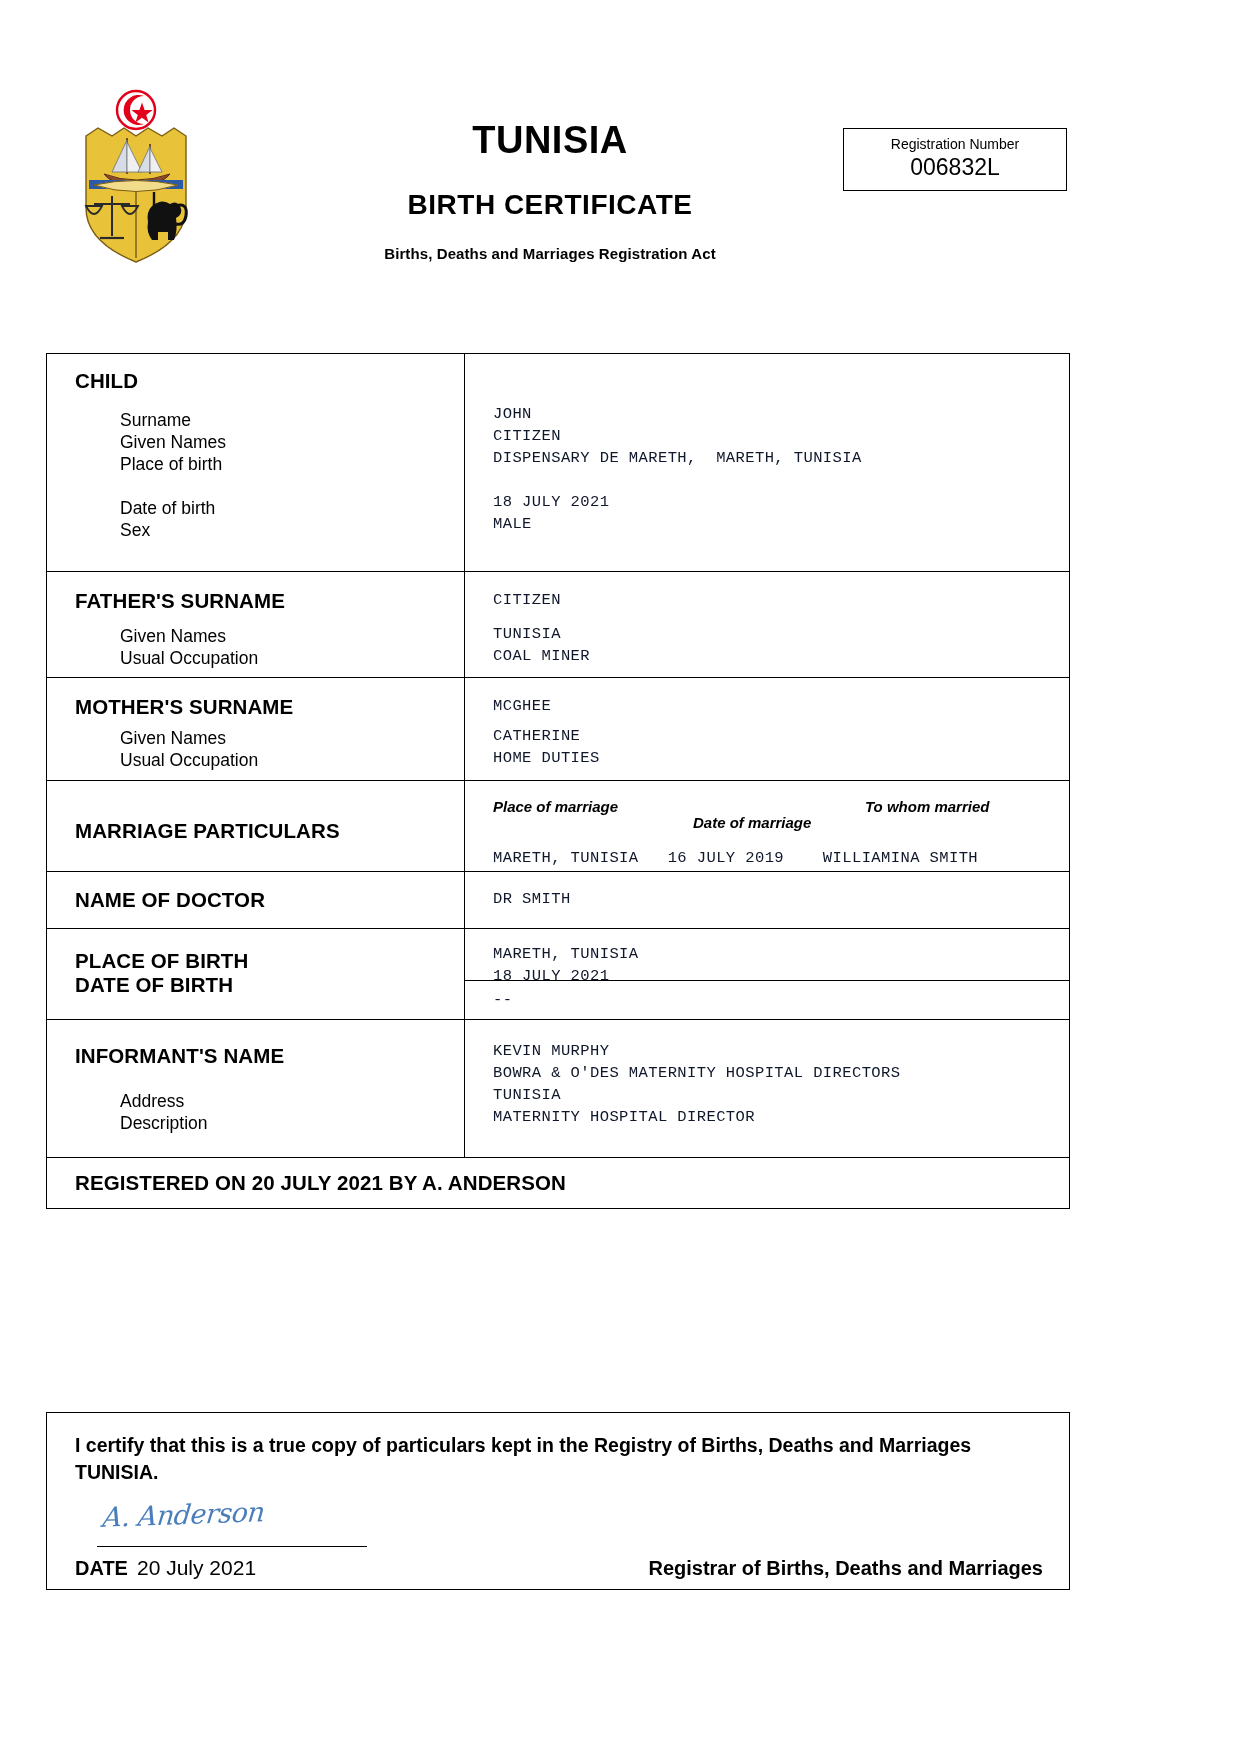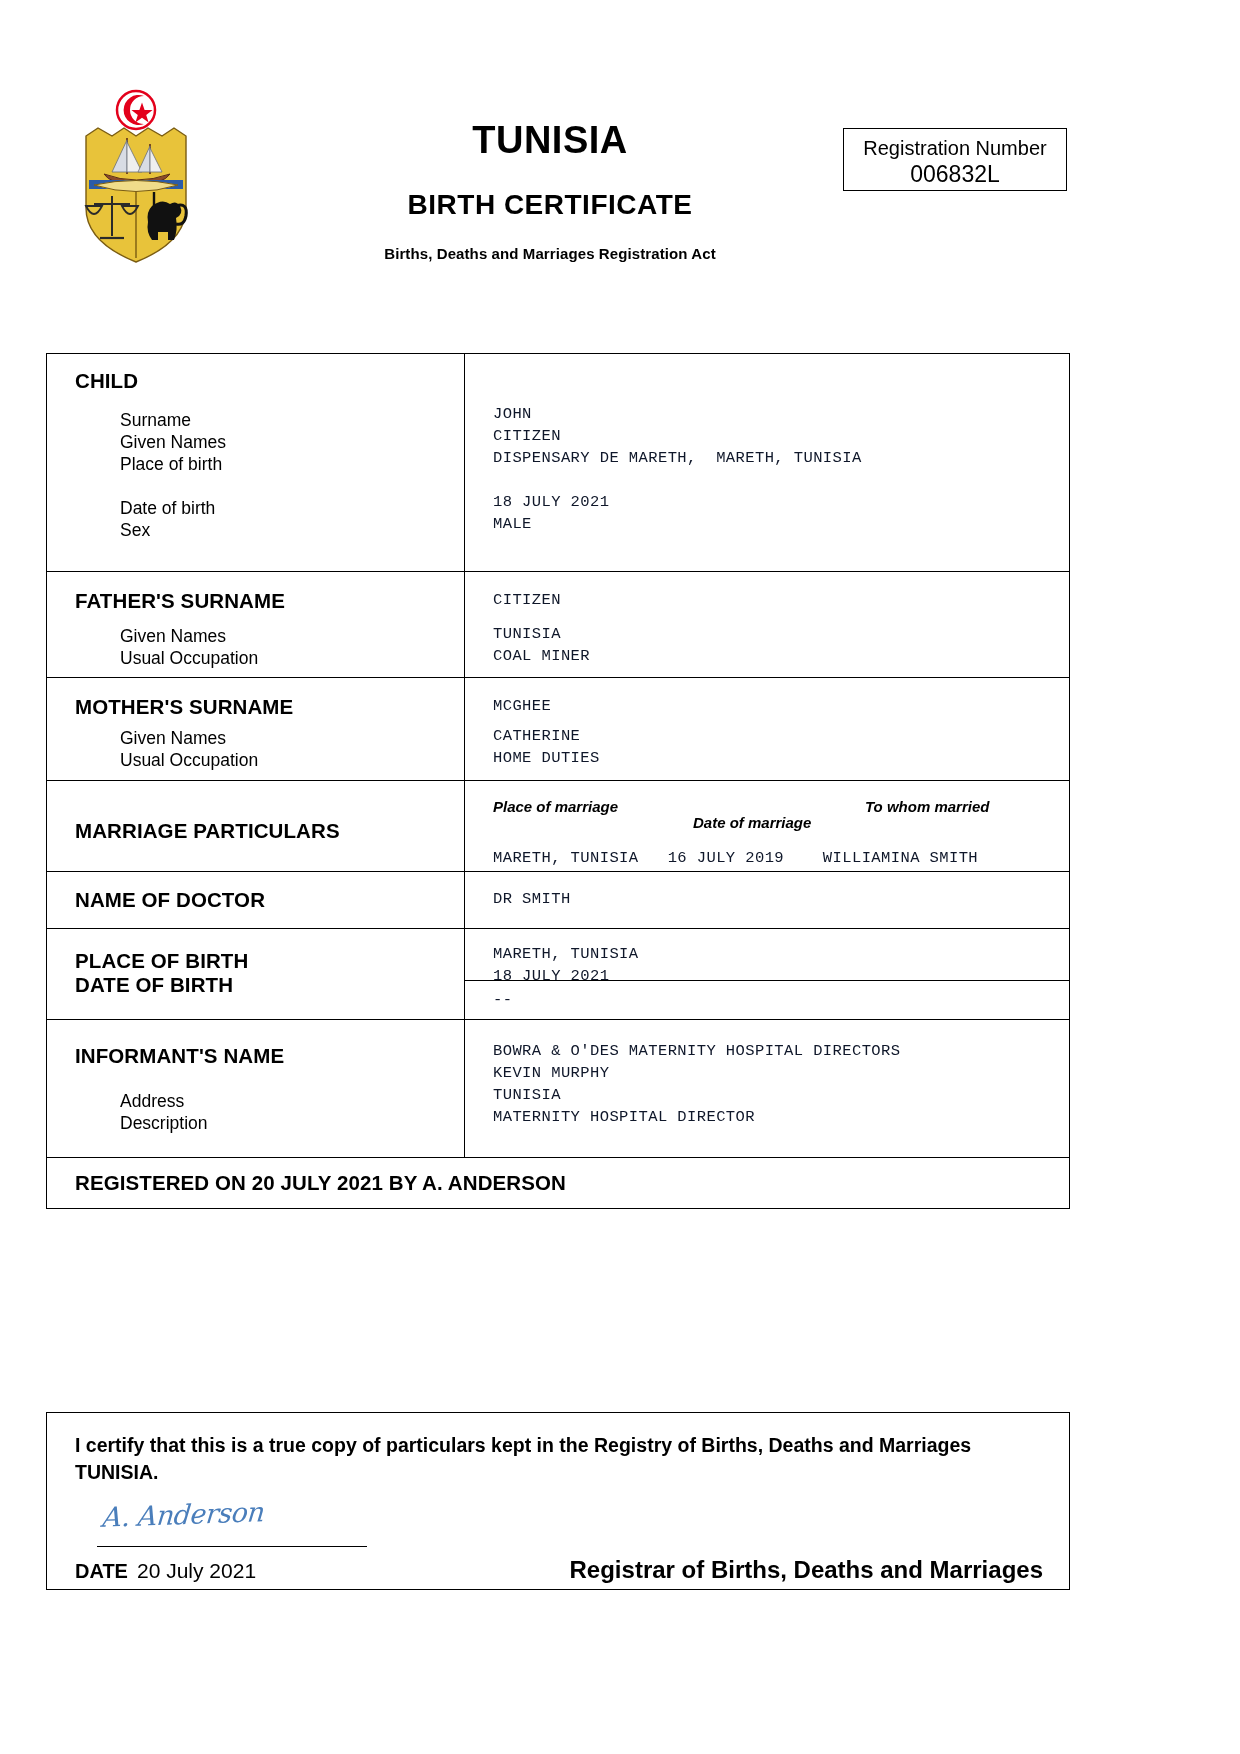--- a/index.html
+++ b/index.html
@@ -68,21 +68,21 @@
     left: 843px;
     top: 128px;
     width: 224px;
     height: 63px;
     border: 1.5px solid #000;
     box-sizing: border-box;
     text-align: center;
     padding-top: 7px;
   }
   .reg-label {
-    font-size: 20px;
+    font-size: 14px;
     line-height: 1.25;
   }
   .reg-value {
     font-size: 23px;
     line-height: 1.2;
   }
 
   
   .main-table {
     position: absolute;
@@ -229,21 +229,21 @@
   .date-label {
     font-size: 20px;
     font-weight: bold;
     text-align: right;
   }
   .date-value {
     font-size: 21px;
     margin-left: 9px;
   }
   .registrar-label {
-    font-size: 24px;
+    font-size: 20px;
     font-weight: bold;
   }
   .date-left { display: flex; align-items: baseline; }
 </style>
 </head>
 <body>
 
 <div class="page">
 
   <div class="header">
@@ -398,22 +398,22 @@
 
     <div class="row r-informant">
       <div class="cell-left">
         <div class="sec-head">INFORMANT'S NAME</div>
         <div class="sub-label-wrap">
           <div class="sub-label">Address</div>
           <div class="sub-label">Description</div>
         </div>
       </div>
       <div class="cell-right">
+        <div class="mono">KEVIN MURPHY</div>
         <div class="mono">BOWRA &amp; O'DES MATERNITY HOSPITAL DIRECTORS</div>
-        <div class="mono">KEVIN MURPHY</div>
         <div class="mono">TUNISIA</div>
         <div class="mono">MATERNITY HOSPITAL DIRECTOR</div>
       </div>
     </div>
 
     <div class="row">
       <div class="r-registered" style="width:100%">
         <div class="sec-head">REGISTERED ON 20 JULY 2021 BY A. ANDERSON</div>
       </div>
     </div>

